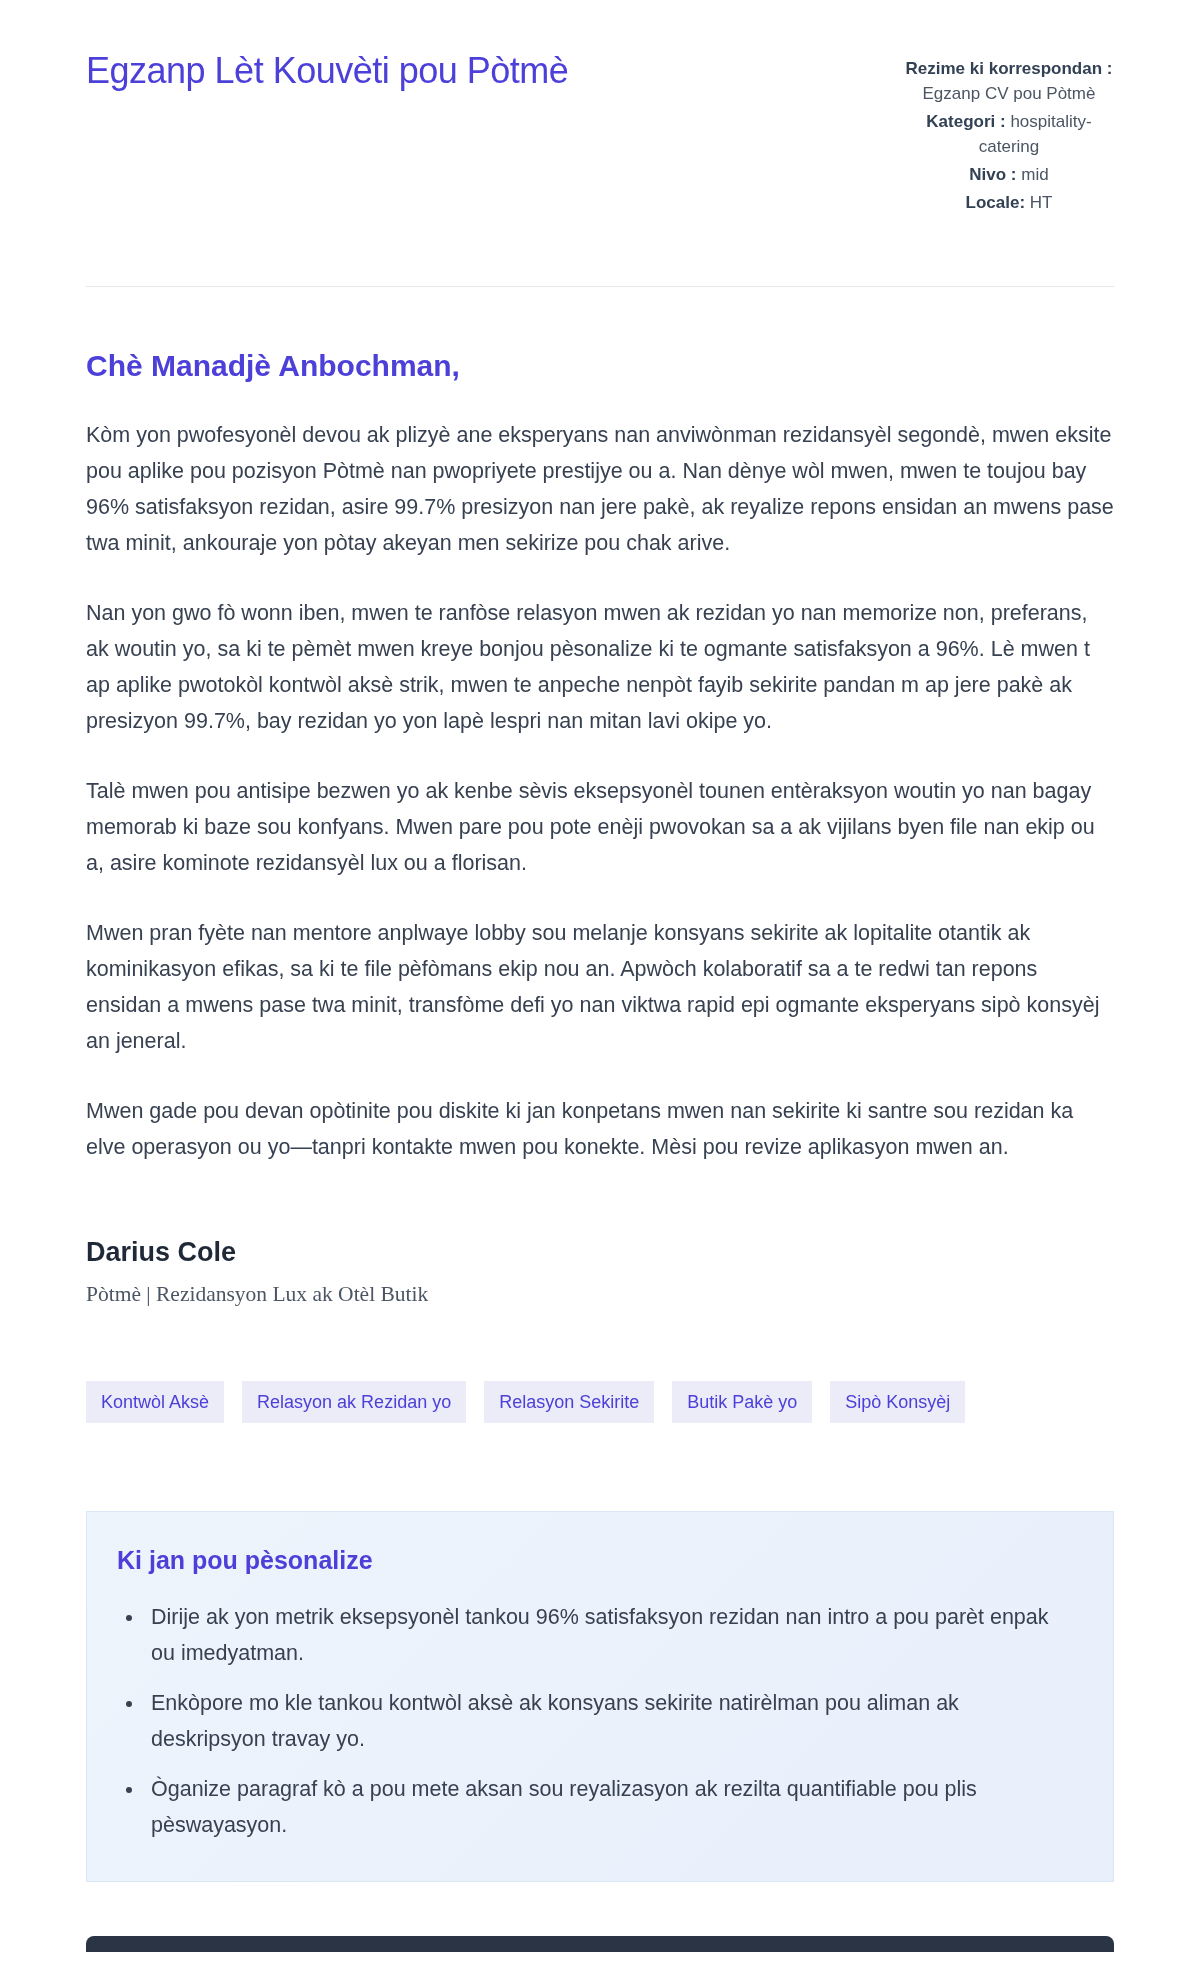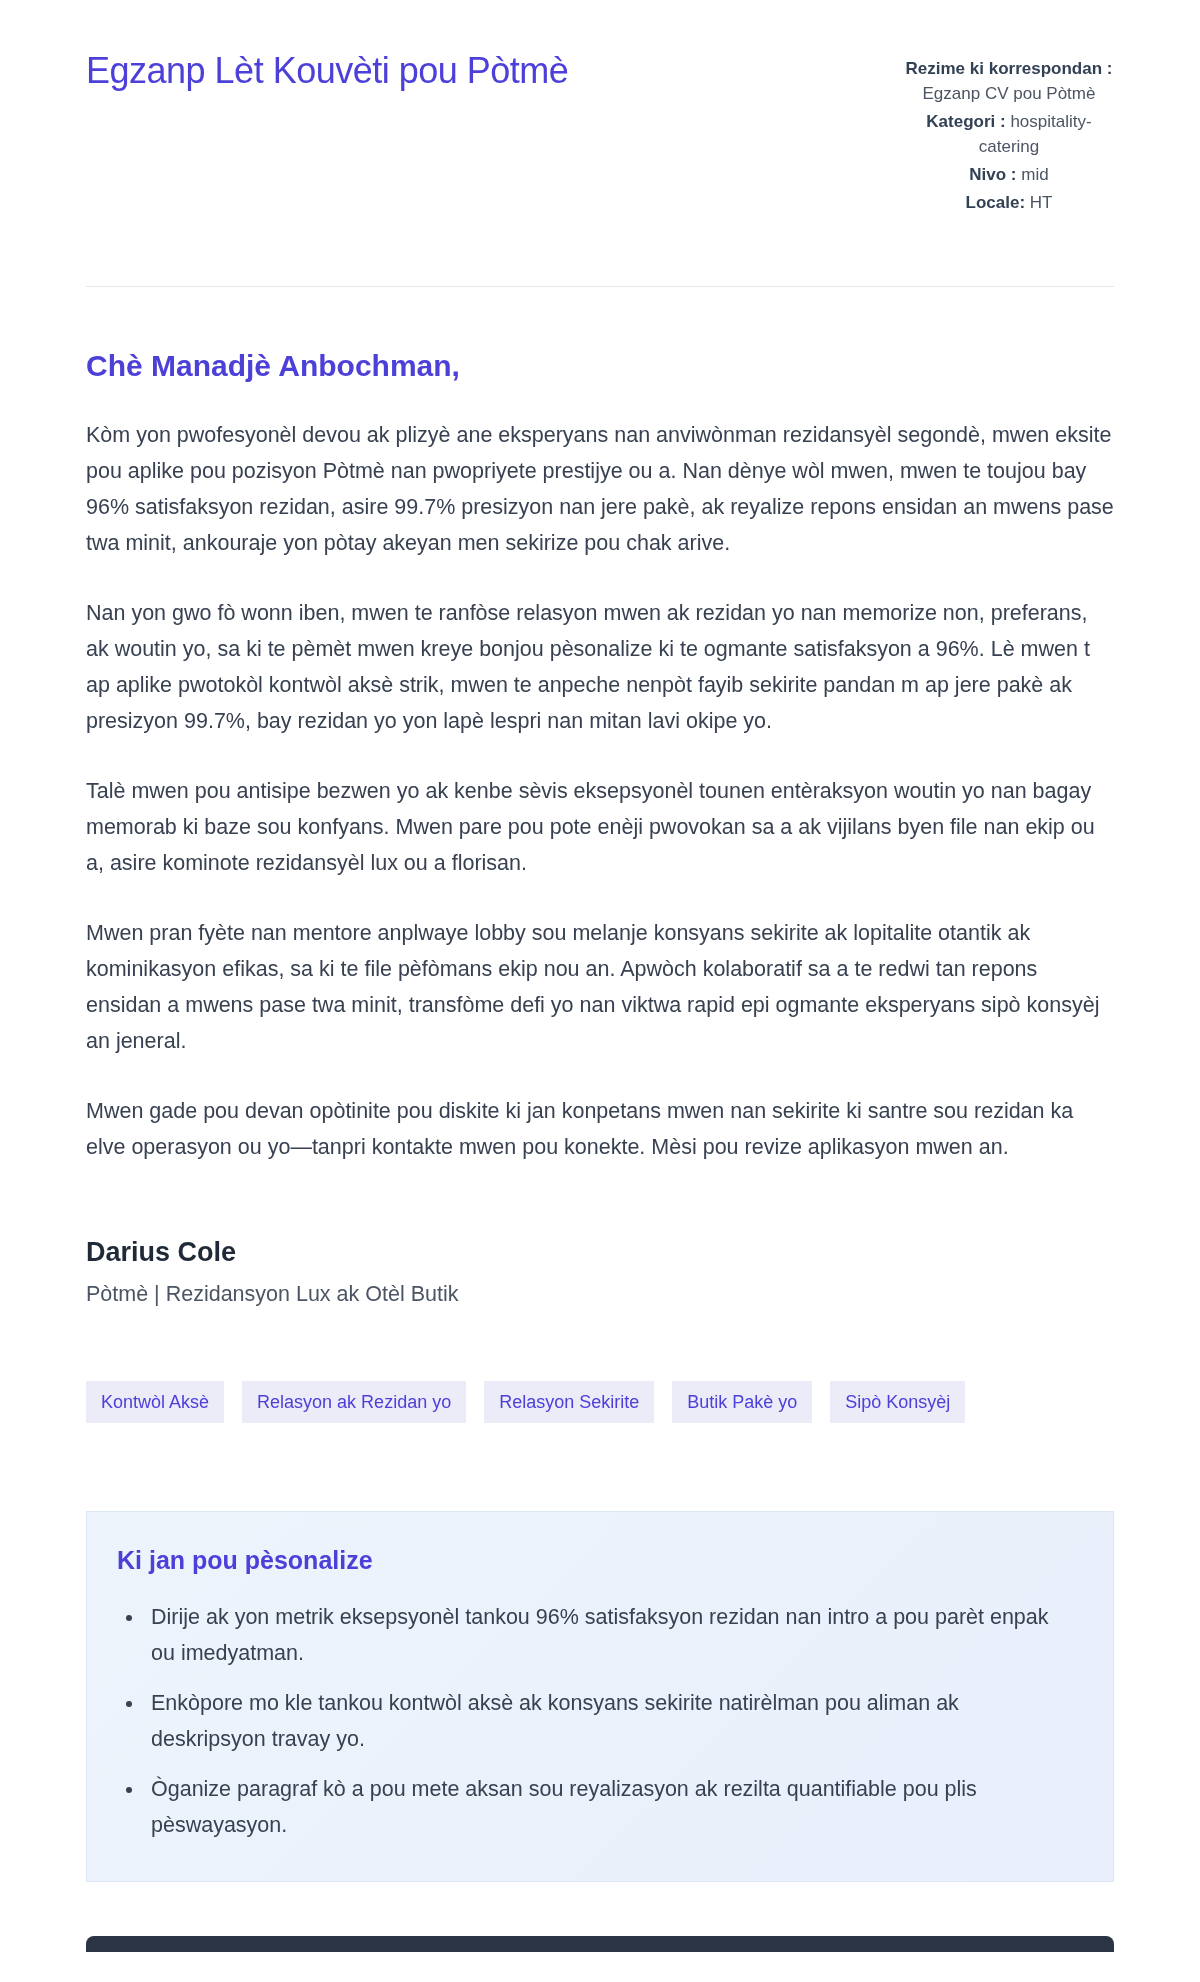--- a/index.html
+++ b/index.html
@@ -71,20 +71,21 @@
   .signature { margin-top: 72px; }
   .signature-name {
     font-size: 27px;
     font-weight: 700;
     color: #1f2937;
   }
   .signature-role {
     margin-top: 14px;
     font-size: 21.5px;
     color: #4b5563;
+    font-family: Liberation Serif, serif;
   }
 
   
   .tags { margin-top: 74px; display: flex; flex-wrap: wrap; gap: 18px; }
   .tag {
     display: inline-block;
     background: #ecebf8;
     color: #4c40d9;
     font-size: 18px;
     line-height: 22px;

